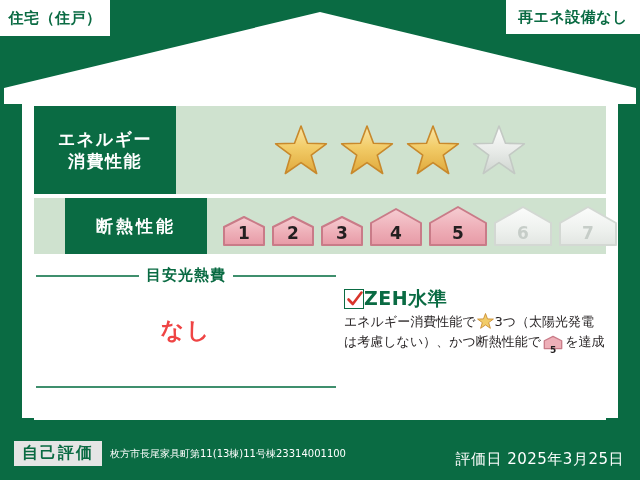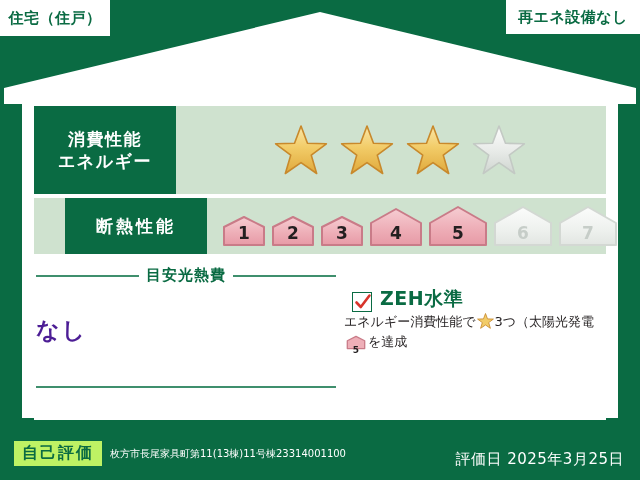--- a/index.html
+++ b/index.html
@@ -164,46 +164,45 @@
     font-size: 15px;
     letter-spacing: 1px;
   }
   .cost-head .rule {
     flex: 1 1 auto;
     height: 2px;
     background: #3f8f6d;
   }
   .cost-value {
     margin-top: 30px;
+    text-align: center;
     font-size: 23px;
     font-weight: bold;
-    color: #4c1d95;
+    color: #ef4444;
     letter-spacing: 2px;
   }
   .cost-rule-bottom {
     position: absolute;
     left: 14px;
     top: 290px;
     width: 300px;
     height: 2px;
     background: #3f8f6d;
   }
 
   
   .zeh-block {
     position: absolute;
     left: 322px;
     top: 190px;
     width: 262px;
   }
   .zeh-head {
     display: flex;
-    align-items: flex-end;
-    gap: 8px;
-    margin-left: 8px;
+    align-items: center;
   }
   .zeh-check {
     width: 20px; height: 20px;
     border: 1.6px solid #0a6b43;
     box-sizing: border-box;
     position: relative;
     display: block;
     background: #fff;
   }
   .zeh-check svg { position: absolute; left: 1px; top: 0px; }
@@ -230,21 +229,21 @@
   .footer-left {
     position: absolute;
     left: 14px;
     bottom: 14px;
     display: flex;
     align-items: center;
     gap: 8px;
     z-index: 6;
   }
   .self-eval {
-    background: #bef264;
+    background: #e5e5e5;
     color: #0a6b43;
     font-weight: bold;
     font-size: 16px;
     letter-spacing: 2px;
     padding: 3px 8px 4px 8px;
     line-height: 1.1;
   }
   .addr {
     color: #ffffff;
     font-size: 10px;
@@ -292,22 +291,22 @@
 
   <div class="title-block">
     <div class="title-sub">建築物省エネ法に基づく</div>
     <div class="title-main">省エネ性能ラベル</div>
   </div>
 
   <div class="inner-panel">
 
     <div class="perf-row energy">
       <div class="perf-key">
+        <span>エネルギー</span>
         <span>消費性能</span>
-        <span>エネルギー</span>
       </div>
       <div class="perf-val">
         <div class="star-wrap">
 
           <svg class="star" viewBox="0 0 100 95">
             <defs>
               <linearGradient id="gGold1" x1="0" y1="0" x2="0" y2="1">
                 <stop offset="0%" stop-color="#fbe7a8"></stop>
                 <stop offset="45%" stop-color="#f2cc68"></stop>
                 <stop offset="100%" stop-color="#e0a93c"></stop>
@@ -426,21 +425,21 @@
         <span class="zeh-check">
           <svg width="18" height="18" viewBox="0 0 18 18">
             <path d="M2.5 9.5 L6.8 14 L15.5 2.5" fill="none" stroke="#d8342b" stroke-width="2.6" stroke-linecap="round" stroke-linejoin="round"></path>
           </svg>
         </span>
         <span class="zeh-title">ZEH水準</span>
       </div>
       <div class="zeh-desc">
         <span>エネルギー消費性能で</span><svg class="inline-star" width="17" height="16" viewBox="0 0 100 95">
             <path d="M50 3 L62 35 L97 36 L69 57 L79 91 L50 71 L21 91 L31 57 L3 36 L38 35 Z" fill="#f2cc68" stroke="#c8892c" stroke-width="5" stroke-linejoin="round"></path>
-          </svg><span>3つ（太陽光発電</span><br><span class="inline-badge"><svg width="20" height="15" viewBox="0 0 46 34">
+          </svg><span>3つ（太陽光発電</span><br><span>は考慮しない）、かつ断熱性能で</span><span class="inline-badge"><svg width="20" height="15" viewBox="0 0 46 34">
               <path d="M23 3 L43 13 L43 31 L3 31 L3 13 Z" fill="#eeafb8" stroke="#c97b88" stroke-width="3" stroke-linejoin="round"></path>
             </svg><span class="n">5</span></span><span>を達成</span>
       </div>
     </div>
 
   </div>
 
   <div class="footer-left">
     <span class="self-eval">自己評価</span>
     <span class="addr">枚方市長尾家具町第11(13棟)11号棟23314001100</span>

